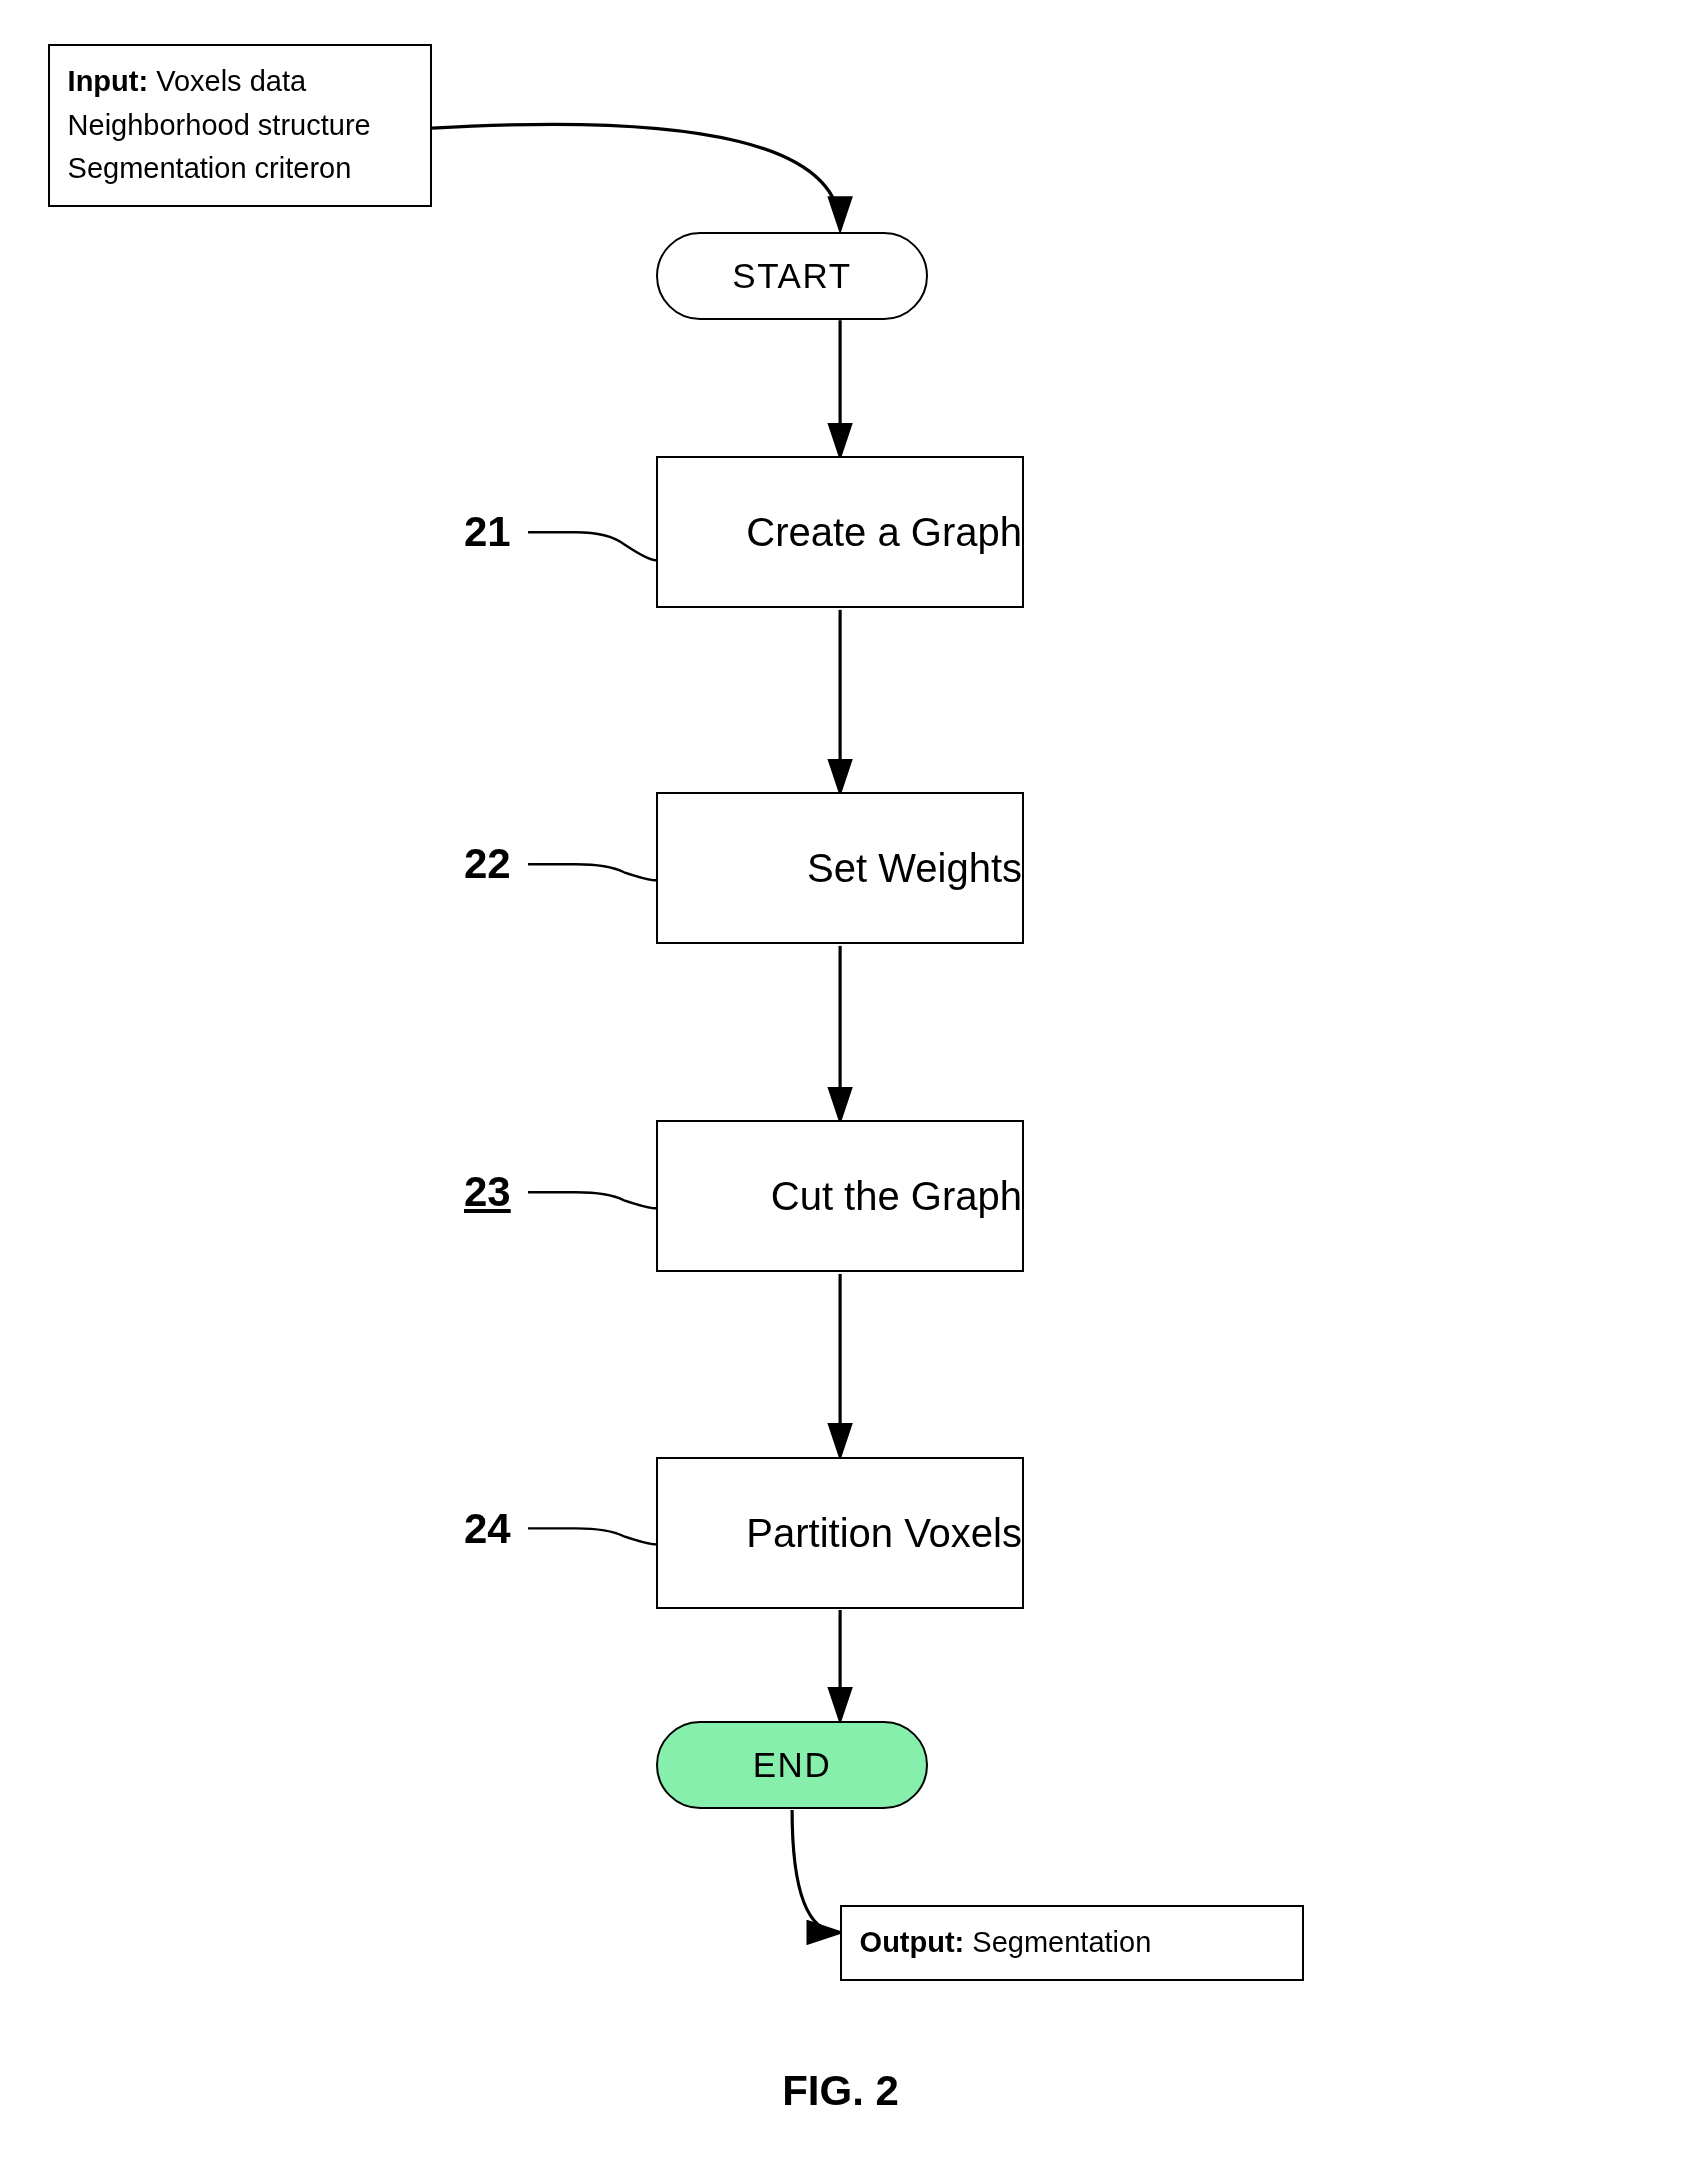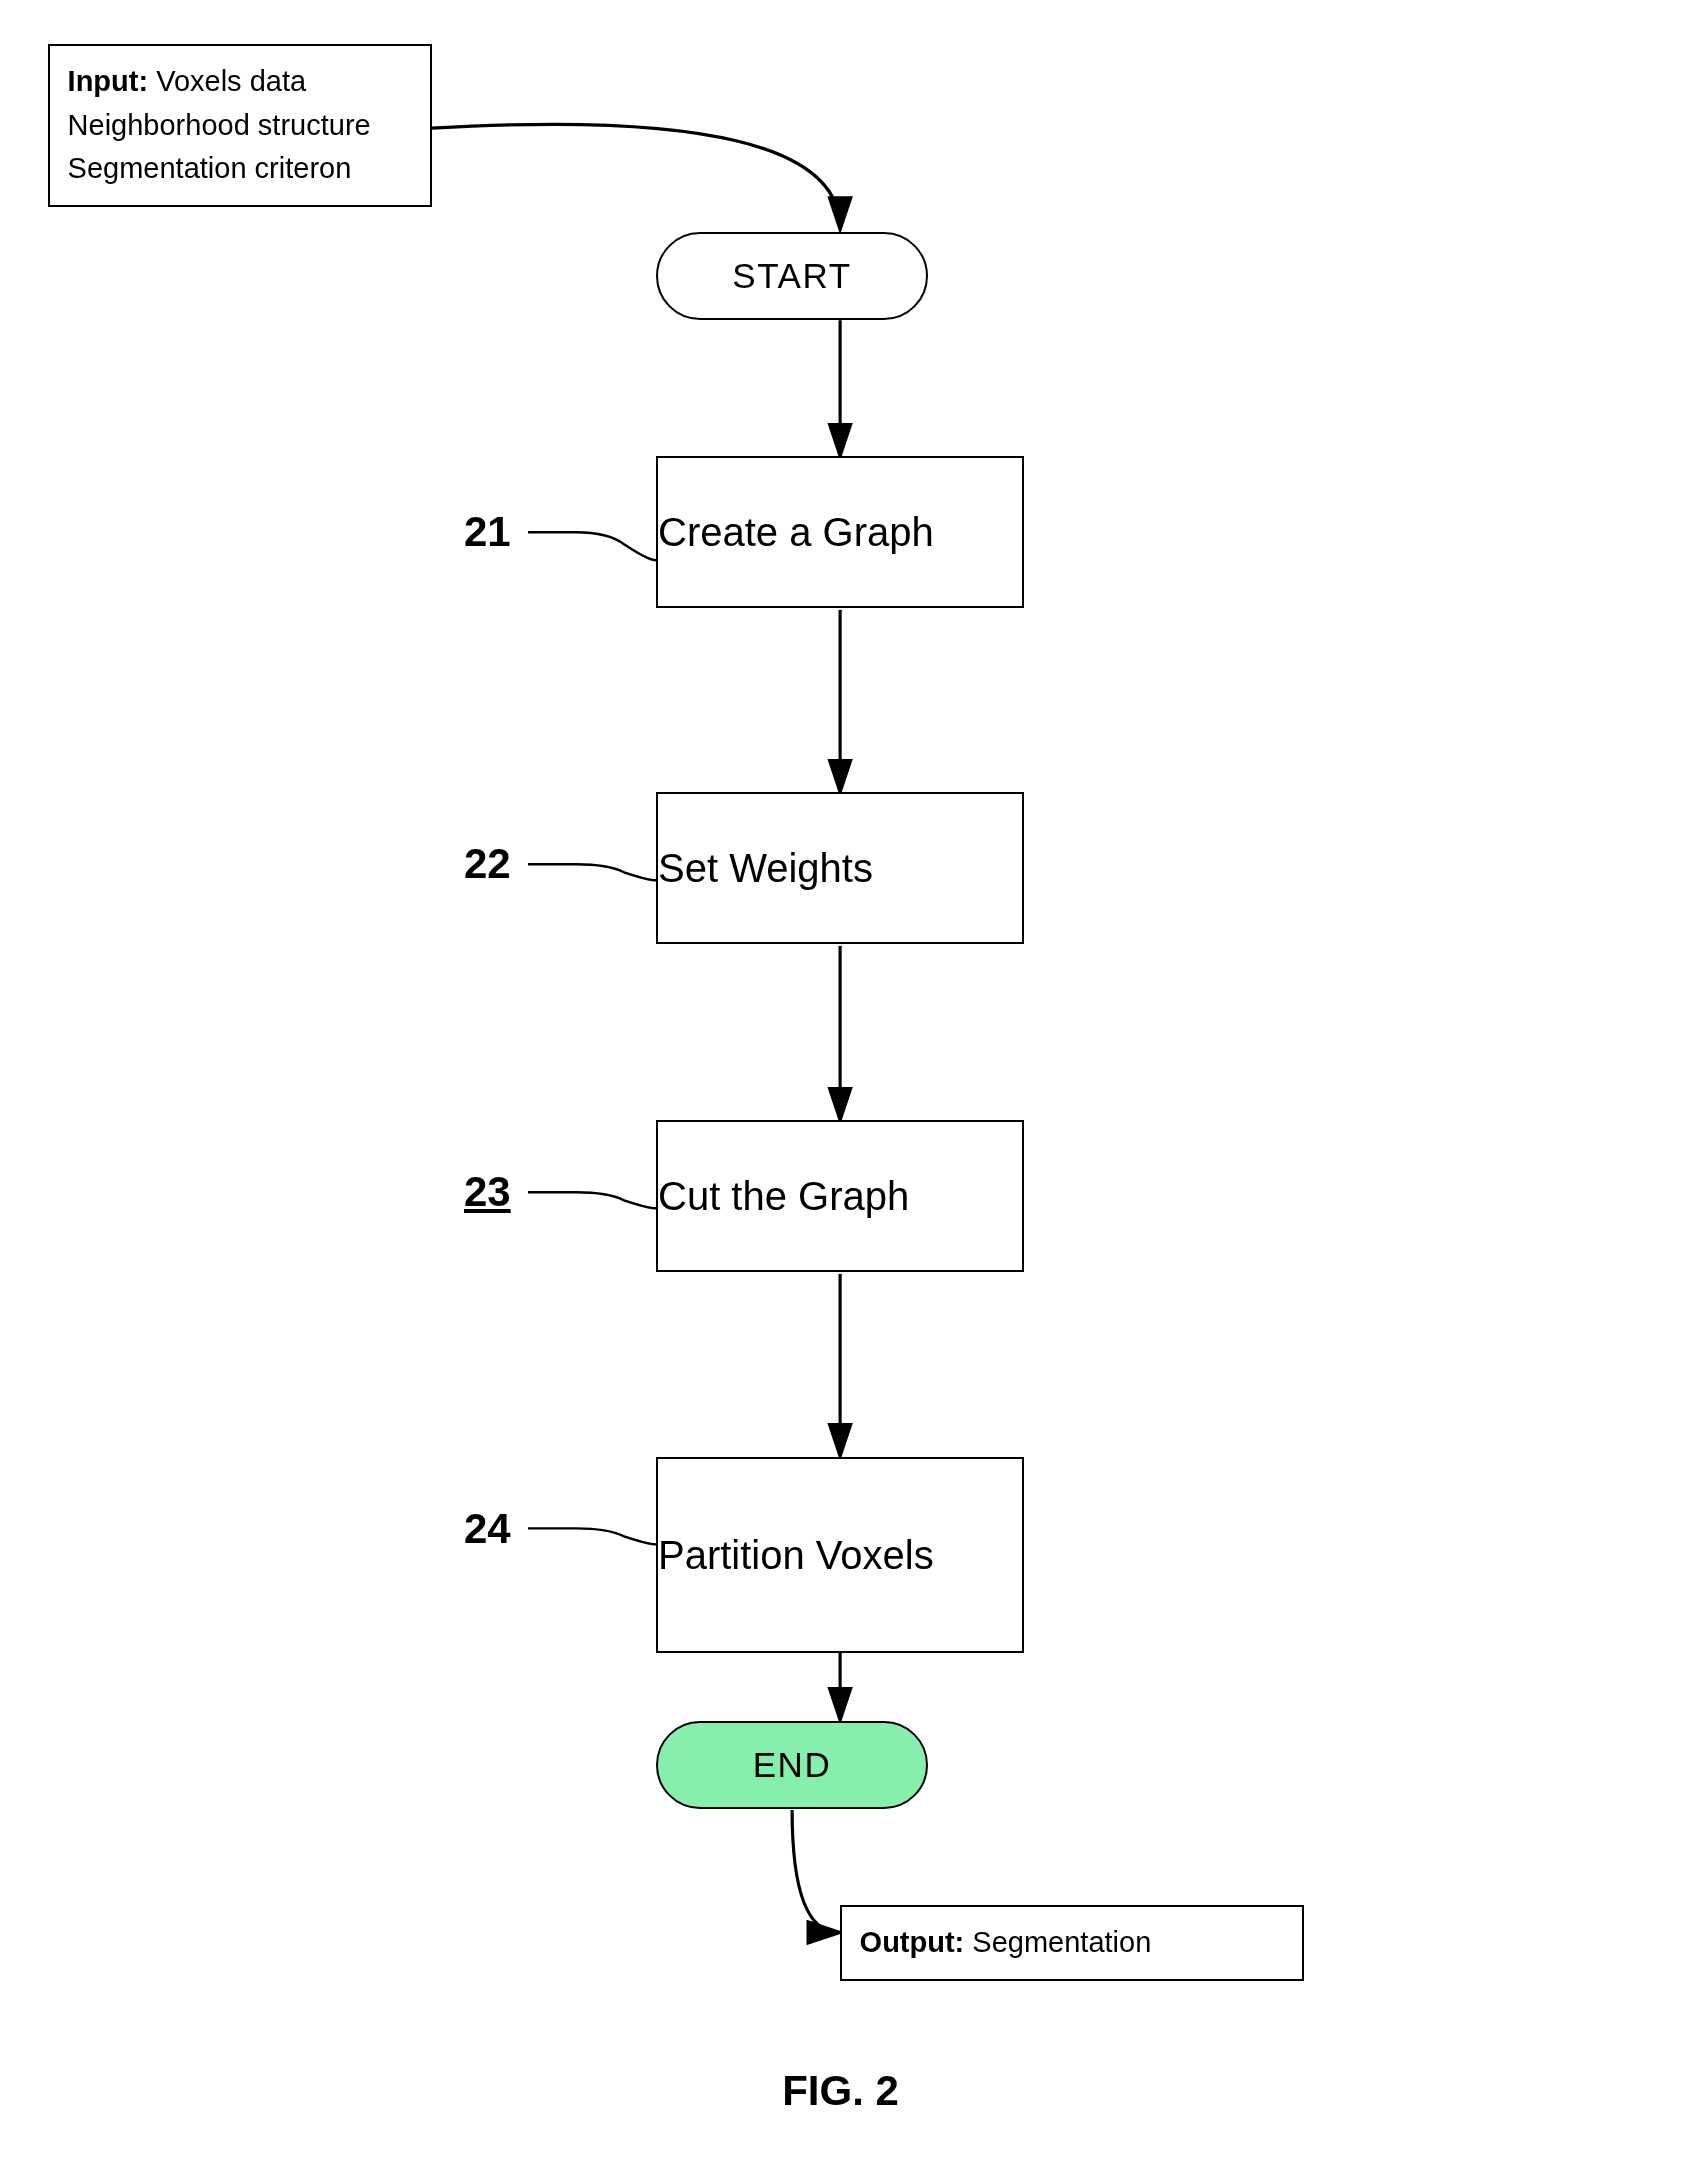--- a/index.html
+++ b/index.html
@@ -55,21 +55,21 @@
       letter-spacing: 1.6px;
     }
 
     
     .process-box {
       position: absolute;
       border: 2.4px solid #000;
       background: #fff;
       display: flex;
       align-items: center;
-      justify-content: flex-start;
+      justify-content: flex-end;
       font-size: 40px;
     }
 
     .box-create-graph {
       top: 456px;
       left: 656px;
       width: 368px;
       height: 152px;
     }
 
@@ -84,21 +84,21 @@
       top: 1120px;
       left: 656px;
       width: 368px;
       height: 152px;
     }
 
     .box-partition-voxels {
       top: 1457px;
       left: 656px;
       width: 368px;
-      height: 196px;
+      height: 152px;
     }
 
     
     .oval-end {
       position: absolute;
       top: 1721px;
       left: 656px;
       width: 272px;
       height: 88px;
       border: 2.4px solid #000;

